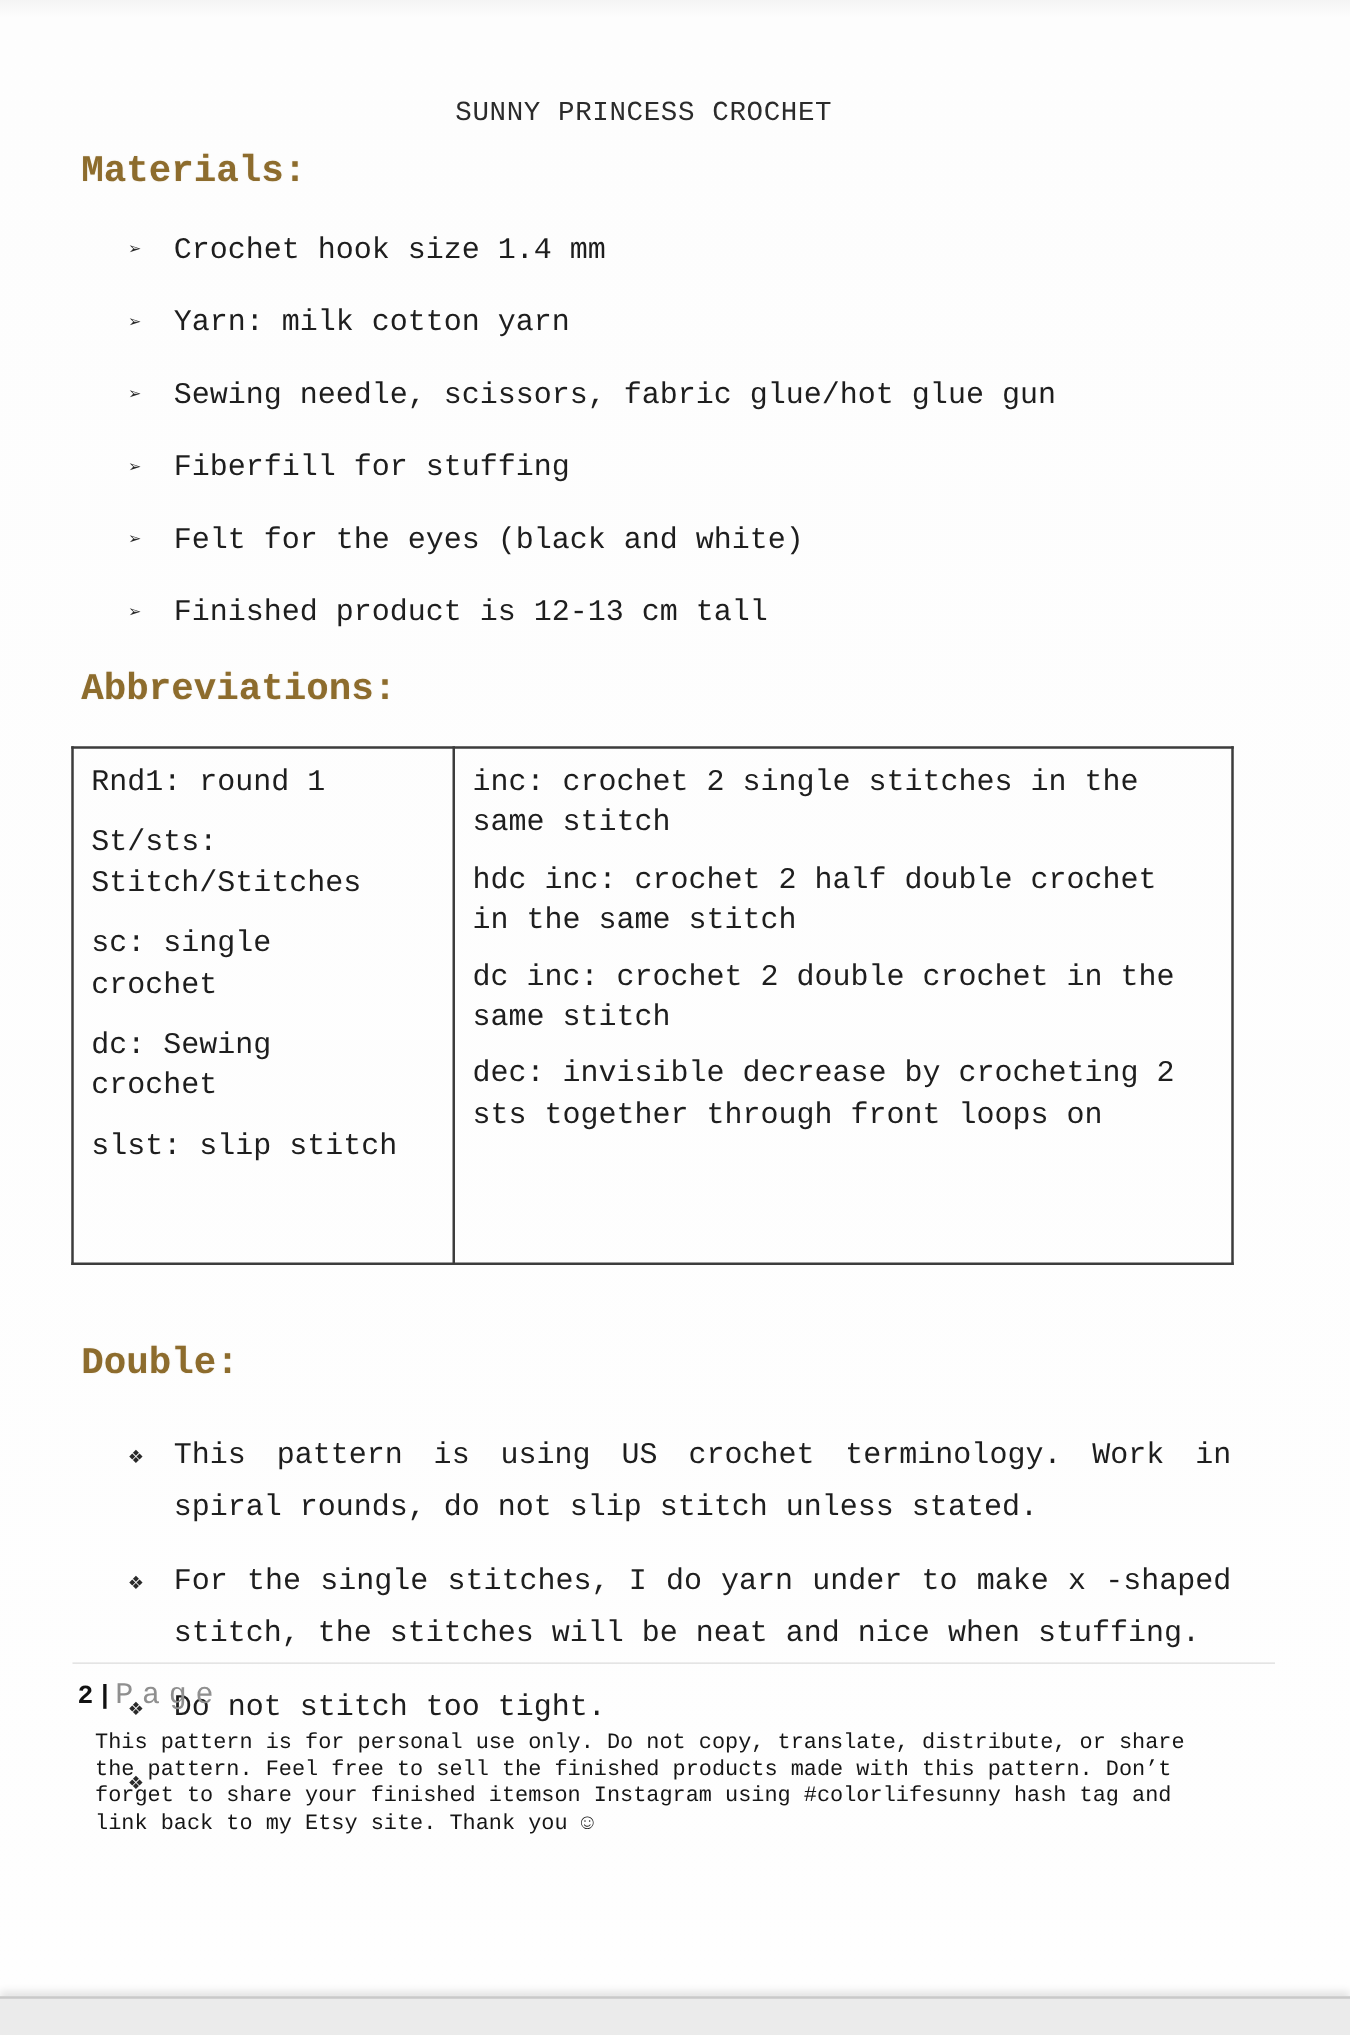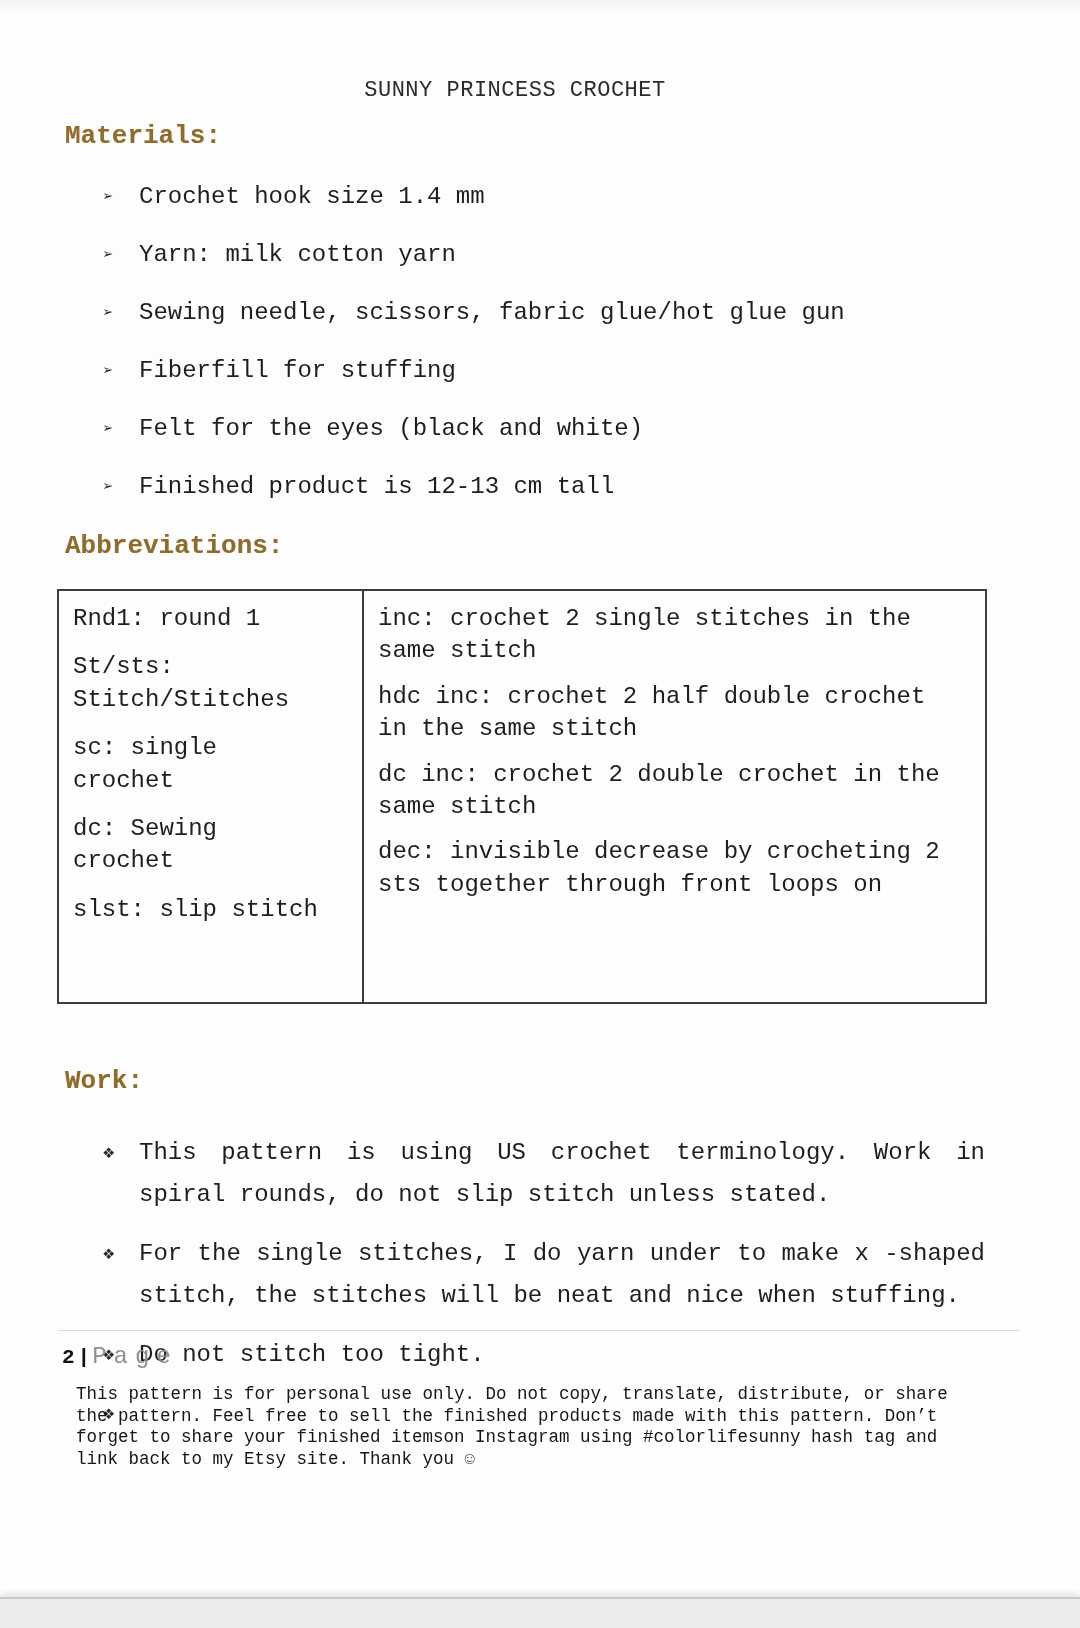--- a/index.html
+++ b/index.html
@@ -19,21 +19,21 @@
   .title {
     text-align: center;
     font-size: 22px;
     letter-spacing: 0.5px;
     color: #2b2b2b;
     margin-bottom: 18px;
     margin-left: -20px;
   }
   .heading {
     font-weight: bold;
-    font-size: 26px;
+    font-size: 30px;
     color: #8d6c2d;
     text-shadow: 0 0 1px rgba(141,108,45,0.25);
     margin-bottom: 20px;
   }
   ul.doc-list { list-style: none; }
   ul.arrow-list { margin: 32px 0 26px 38px; }
   ul.arrow-list li {
     position: relative;
     padding-left: 36px;
     font-size: 24px;
@@ -175,21 +175,21 @@
         <td class="right-col">
           <div class="entry">inc: crochet 2 single stitches in the same stitch</div>
           <div class="entry">hdc inc: crochet 2 half double crochet in the same stitch</div>
           <div class="entry">dc inc: crochet 2 double crochet in the same stitch</div>
           <div class="entry">dec: invisible decrease by crocheting 2 sts together through front loops on</div>
         </td>
       </tr>
     </tbody>
       </table>
 
-    <div class="heading notes-heading">Work:</div>
+    <div class="heading notes-heading">Double:</div>
 
     <ul class="doc-list diamond-list">
       <li>
         <span class="bullet">❖</span>
         <span>This pattern is using US crochet terminology. Work in spiral rounds, do not slip stitch unless stated.</span>
       </li>
       <li>
         <span class="bullet">❖</span>
         <span>For the single stitches, I do yarn under to make x -shaped stitch, the stitches will be neat and nice when stuffing.</span>
       </li>

